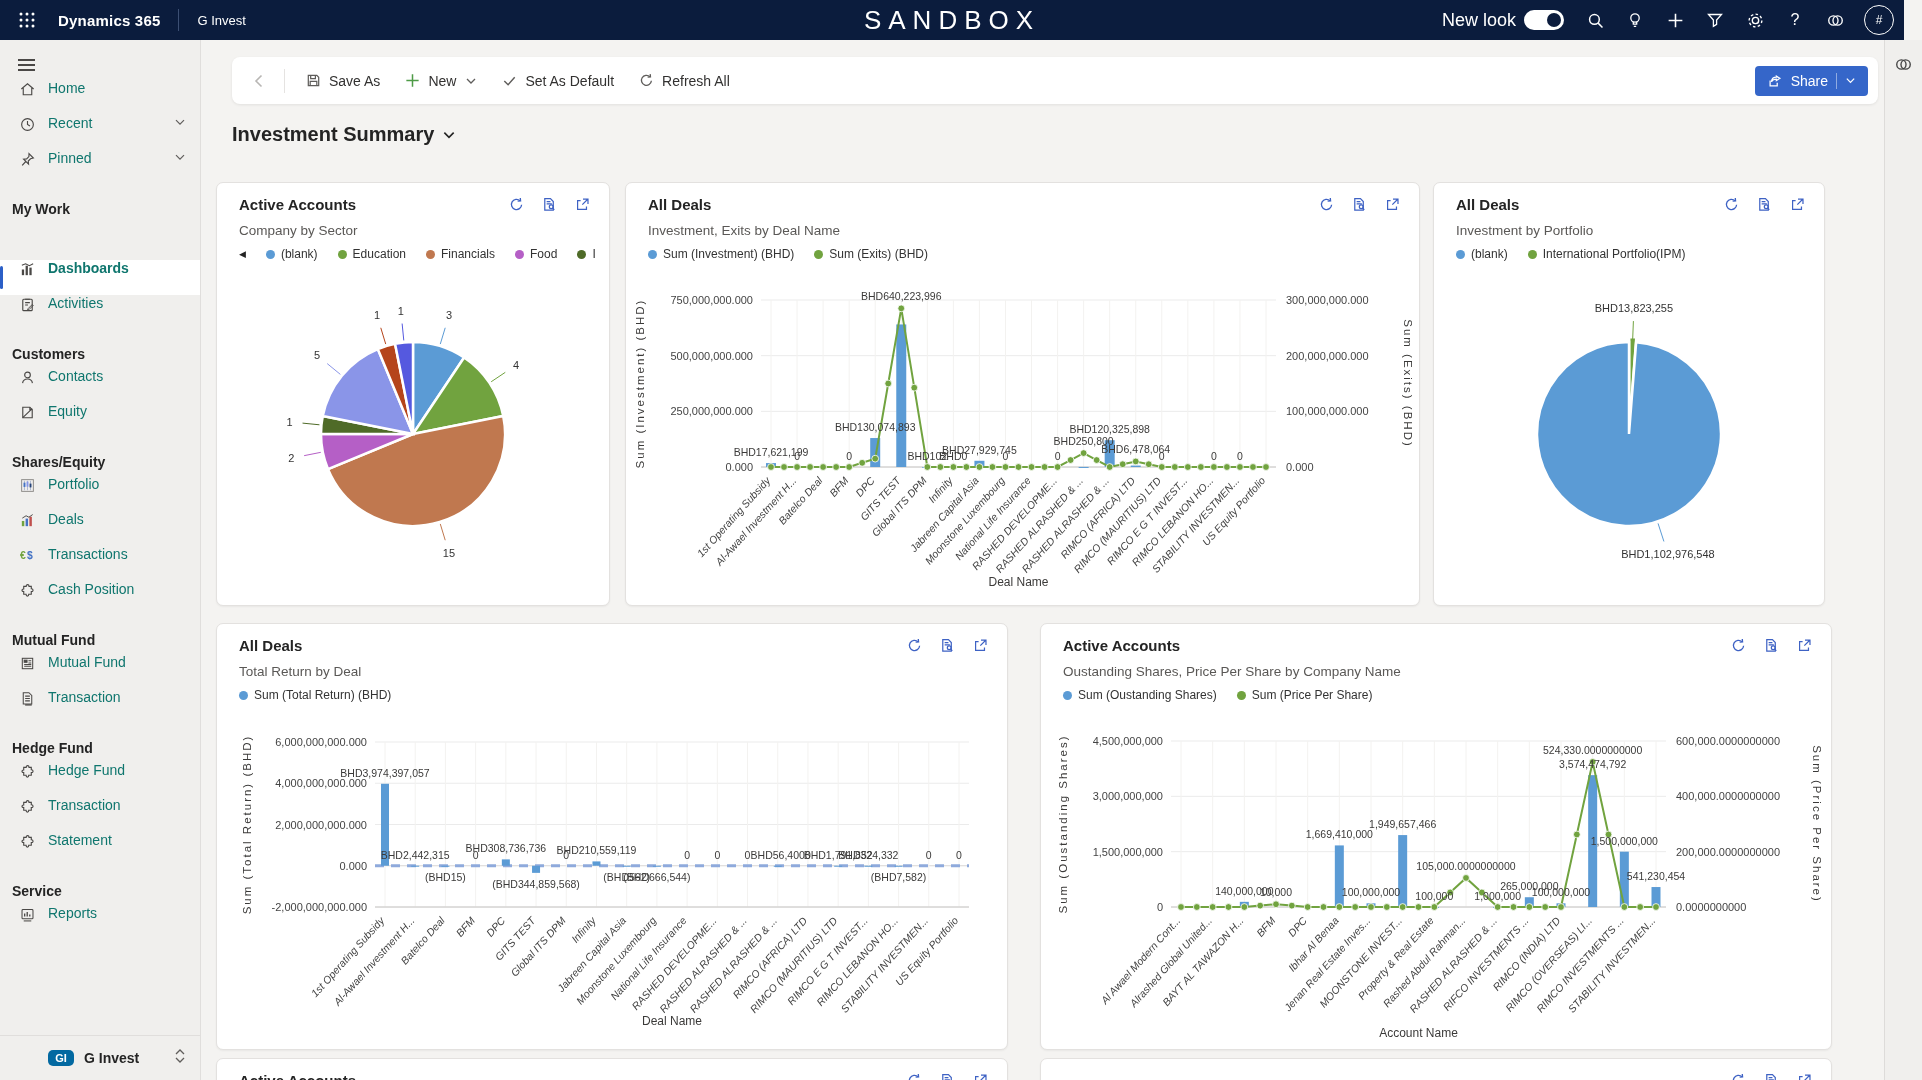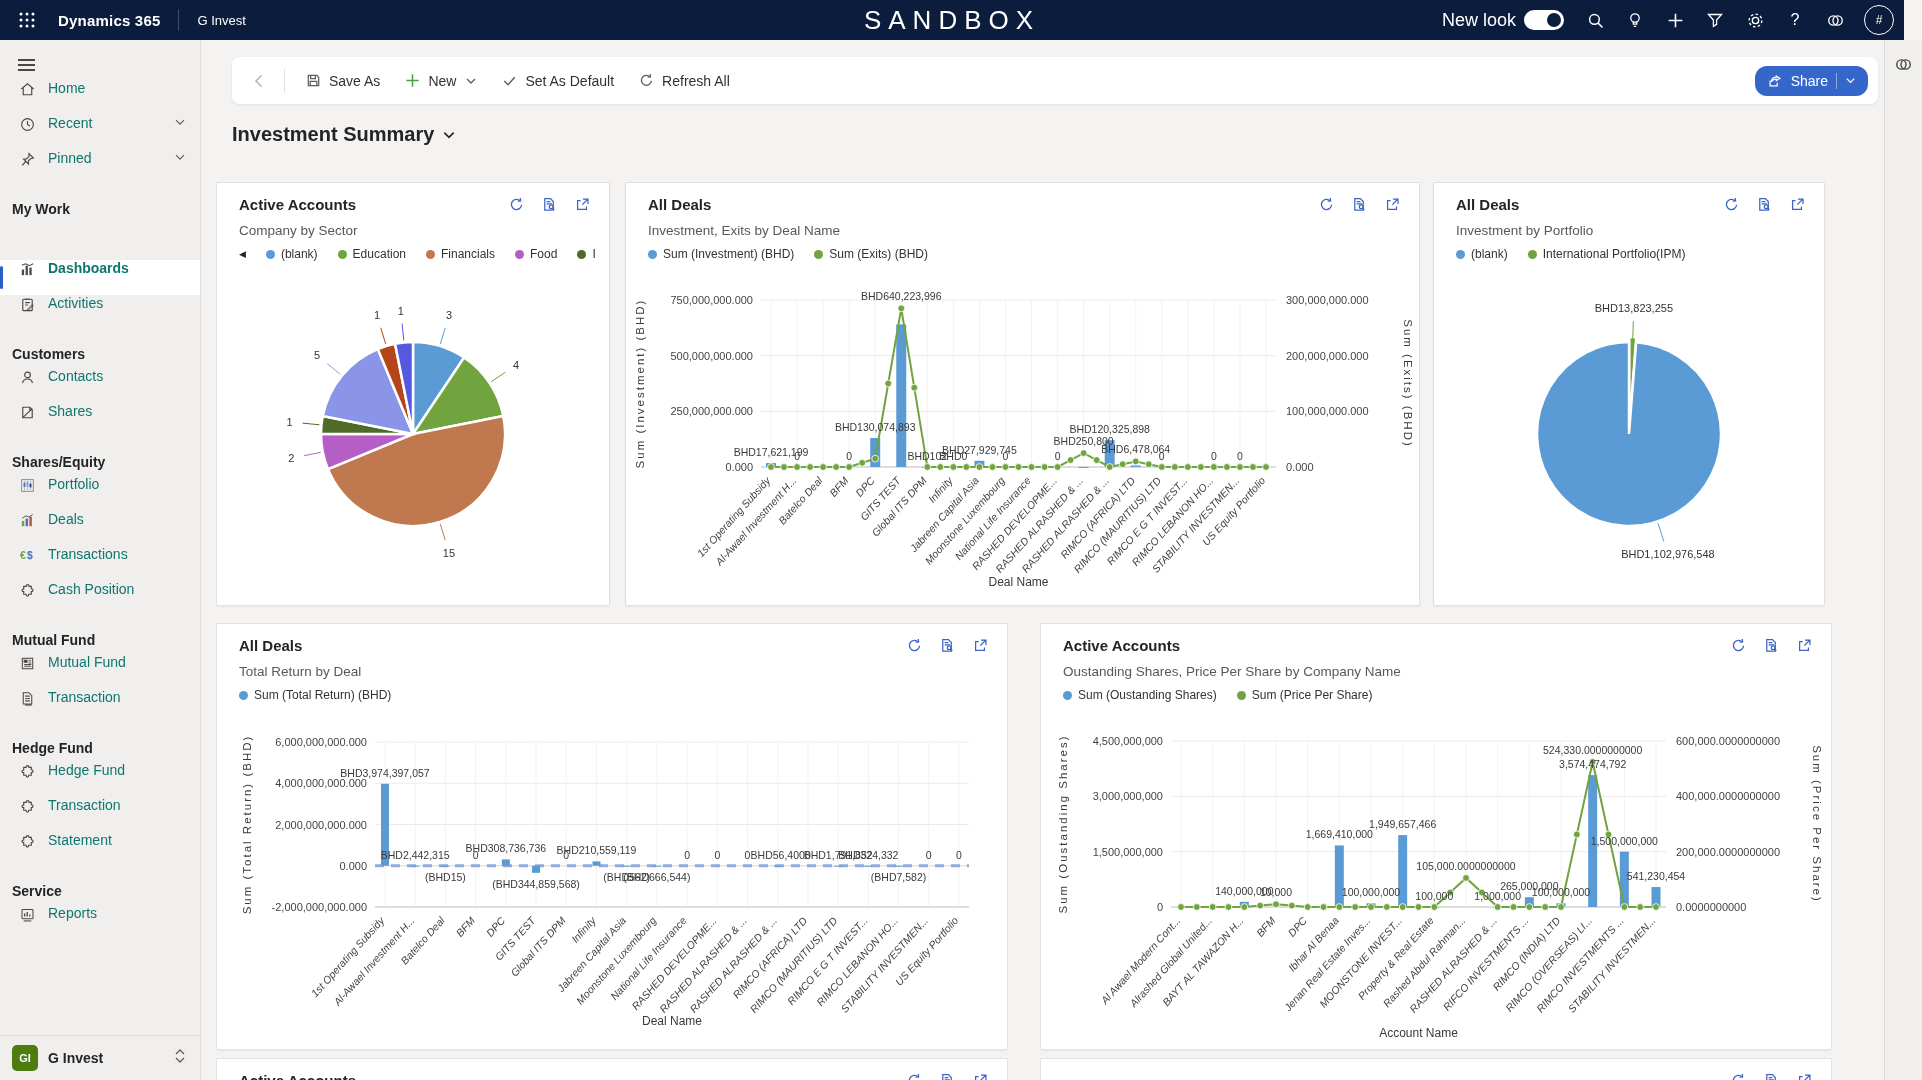--- a/index.html
+++ b/index.html
@@ -27,41 +27,41 @@
   .sb-burger{padding:16px 0 6px 18px;cursor:pointer;}
   .sb-burger div{width:17px;height:2px;background:#4a4846;margin:3px 0;}
   .sb-scroll{flex:1;overflow:hidden;}
   .sb-header{font-size:14px;font-weight:bold;color:#242424;padding:16px 0 6px 12px;}
   .sb-item{display:flex;align-items:flex-start;height:35px;padding-left:18px;gap:12px;font-size:14px;color:#0f766e;cursor:pointer;position:relative;}
   .sb-item.sel{background:#ffffff;font-weight:bold;margin-top:37px;}
   .sb-item.sel::before{content:"";position:absolute;left:0;top:6px;bottom:6px;width:3px;background:#2b5fc7;border-radius:2px;}
   .sb-ico{width:18px;height:18px;flex:0 0 18px;display:flex;align-items:center;justify-content:center;}
   .sb-chev{margin-left:auto;margin-right:14px;color:#605e5c;}
   .sb-footer{border-top:1px solid #e0dedc;height:44px;display:flex;align-items:center;gap:10px;padding-left:12px;background:#f0efed;}
-  .gi-badge{width:26px;height:26px;border-radius:5px;background:#4d7c0f;color:#fff;font-size:11px;font-weight:bold;display:flex;align-items:center;justify-content:center;}
+  .gi-badge{width:26px;height:16px;border-radius:5px;background:#0369a1;color:#fff;font-size:11px;font-weight:bold;display:flex;align-items:center;justify-content:center;margin-left:36px;}
   .sb-footer .lbl{font-size:14px;font-weight:bold;color:#242424;}
   .sb-footer .exp{margin-left:auto;margin-right:14px;cursor:pointer;}
 
   
   .rail{position:absolute;right:0;top:40px;width:37px;bottom:0;background:#f0efed;border-left:1px solid #ddDBD9;z-index:20;display:flex;flex-direction:column;align-items:center;padding-top:10px;}
   .rail .nav-icon{width:28px;height:28px;}
 
   
   .main{position:absolute;left:200px;top:40px;right:37px;bottom:0;}
   .toolbar{position:absolute;left:32px;top:17px;width:1646px;height:47px;background:#fff;border-radius:8px;box-shadow:0 1px 3px rgba(0,0,0,.08);display:flex;align-items:center;padding:0 10px;box-sizing:border-box;}
   .tb-back{width:34px;height:34px;display:flex;align-items:center;justify-content:center;cursor:pointer;}
   .tb-sep{width:1px;height:24px;background:#e5e3e1;margin:0 8px;}
   .tb-btn{display:flex;align-items:center;gap:7px;font-size:14px;color:#323130;padding:0 12px;height:34px;cursor:pointer;border-radius:4px;}
   .tb-chev{margin-left:2px;}
-  .share-btn{margin-left:auto;background:#3566c9;color:#fff;border-radius:12px;height:30px;display:flex;align-items:center;gap:8px;padding:0 12px;font-size:14px;cursor:pointer;}
+  .share-btn{margin-left:auto;background:#3566c9;color:#fff;border-radius:4px;height:30px;display:flex;align-items:center;gap:8px;padding:0 12px;font-size:14px;cursor:pointer;}
   .share-div{width:1px;height:16px;background:rgba(255,255,255,.45);}
   .page-title{position:absolute;left:32px;top:83px;display:flex;align-items:center;gap:8px;font-size:20px;font-weight:bold;color:#242424;cursor:pointer;}
 
   
-  .card{position:absolute;background:#fff;border:1px solid #e3e1df;border-radius:1px;box-shadow:0 1px 2px rgba(0,0,0,.05);overflow:hidden;}
+  .card{position:absolute;background:#fff;border:1px solid #e3e1df;border-radius:7px;box-shadow:0 1px 2px rgba(0,0,0,.05);overflow:hidden;}
   .card-a{left:16px;top:142px;width:392px;height:422px;}
   .card-b{left:425px;top:142px;width:793px;height:422px;}
   .card-c{left:1233px;top:142px;width:390px;height:422px;}
   .card-d{left:16px;top:583px;width:790px;height:425px;}
   .card-e{left:840px;top:583px;width:790px;height:425px;}
   .card-f{left:16px;top:1018px;width:790px;height:70px;}
   .card-g{left:840px;top:1018px;width:790px;height:70px;}
   .card-head{display:flex;align-items:flex-start;justify-content:space-between;padding:13px 18px 0 22px;}
   .card-title{font-size:15px;font-weight:bold;color:#242424;}
   .card-actions{display:flex;gap:16px;}
@@ -218,21 +218,21 @@
           </span>
           <span>Contacts</span>
         </div>
         <div class="sb-item">
           <span class="sb-ico">
             <svg width="17" height="17" viewBox="0 0 18 18" fill="none" stroke="#4a4846" stroke-width="1.2">
               <path d="M4 3.5h7.5L14 6v8.5H4z"></path>
               <path d="M11.5 3.5V6H14M4 14.5L14 4.8"></path>
             </svg>
           </span>
-          <span>Shares</span>
+          <span>Equity</span>
         </div>
         <div class="sb-header">Shares/Equity</div>
         <div class="sb-item">
           <span class="sb-ico">
             <svg width="17" height="17" viewBox="0 0 18 18">
               <rect x="2.8" y="2.8" width="12.4" height="12.4" fill="none" stroke="#8a8886" stroke-width="1"></rect>
               <path d="M5.8 4v10M9 4v10M12.2 4v10" stroke="#9aa7c7" stroke-width=".8"></path>
               <rect x="4.8" y="6" width="2" height="4.5" fill="#4472c4"></rect>
               <rect x="8" y="4.8" width="2" height="5.5" fill="#8496e8"></rect>
               <rect x="11.2" y="7" width="2" height="4" fill="#264478"></rect>

